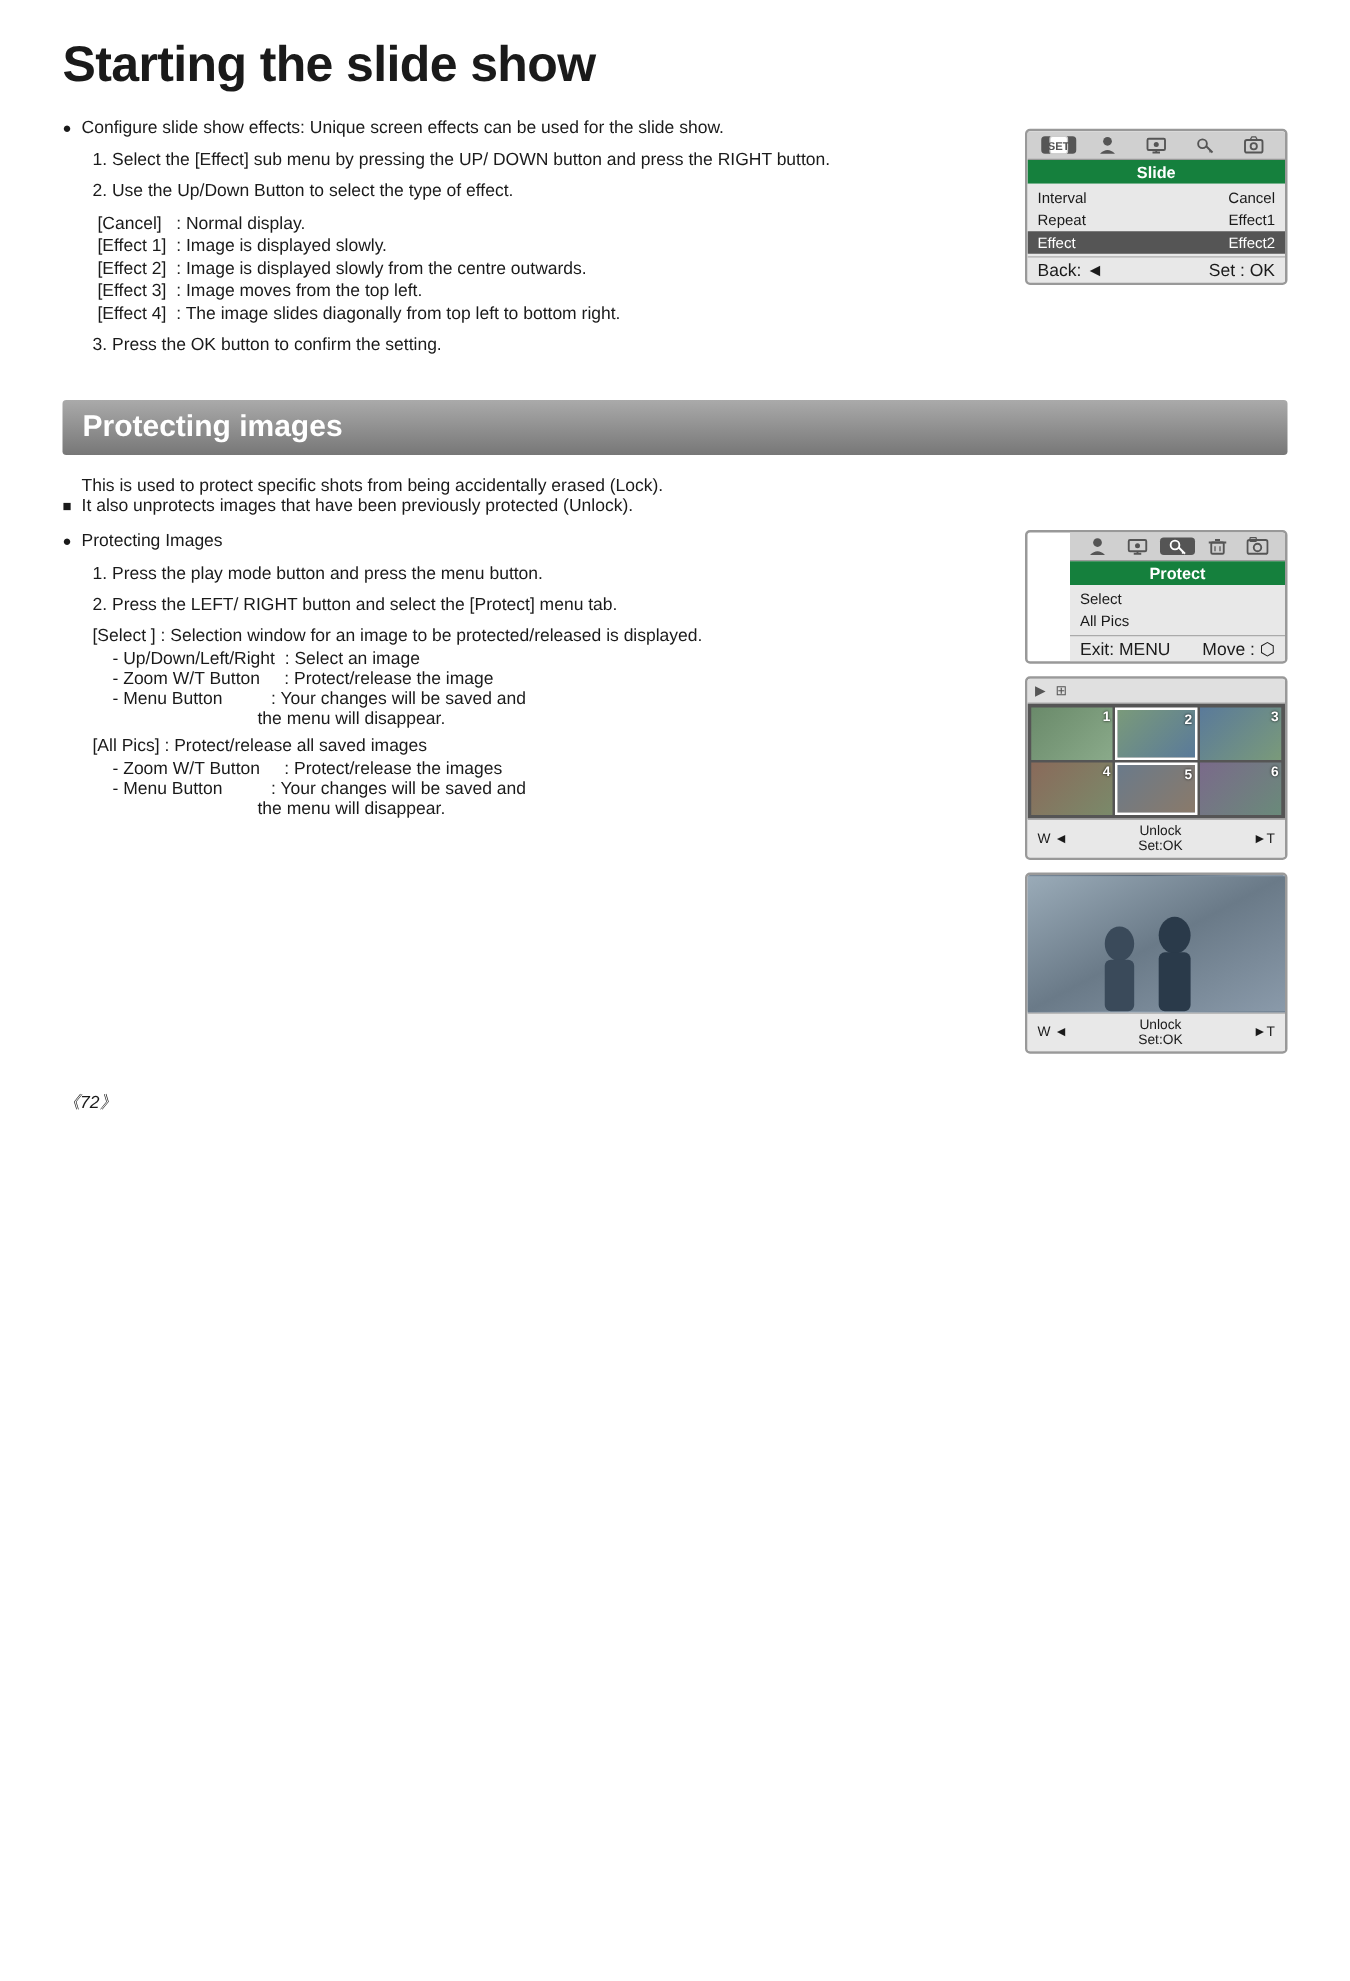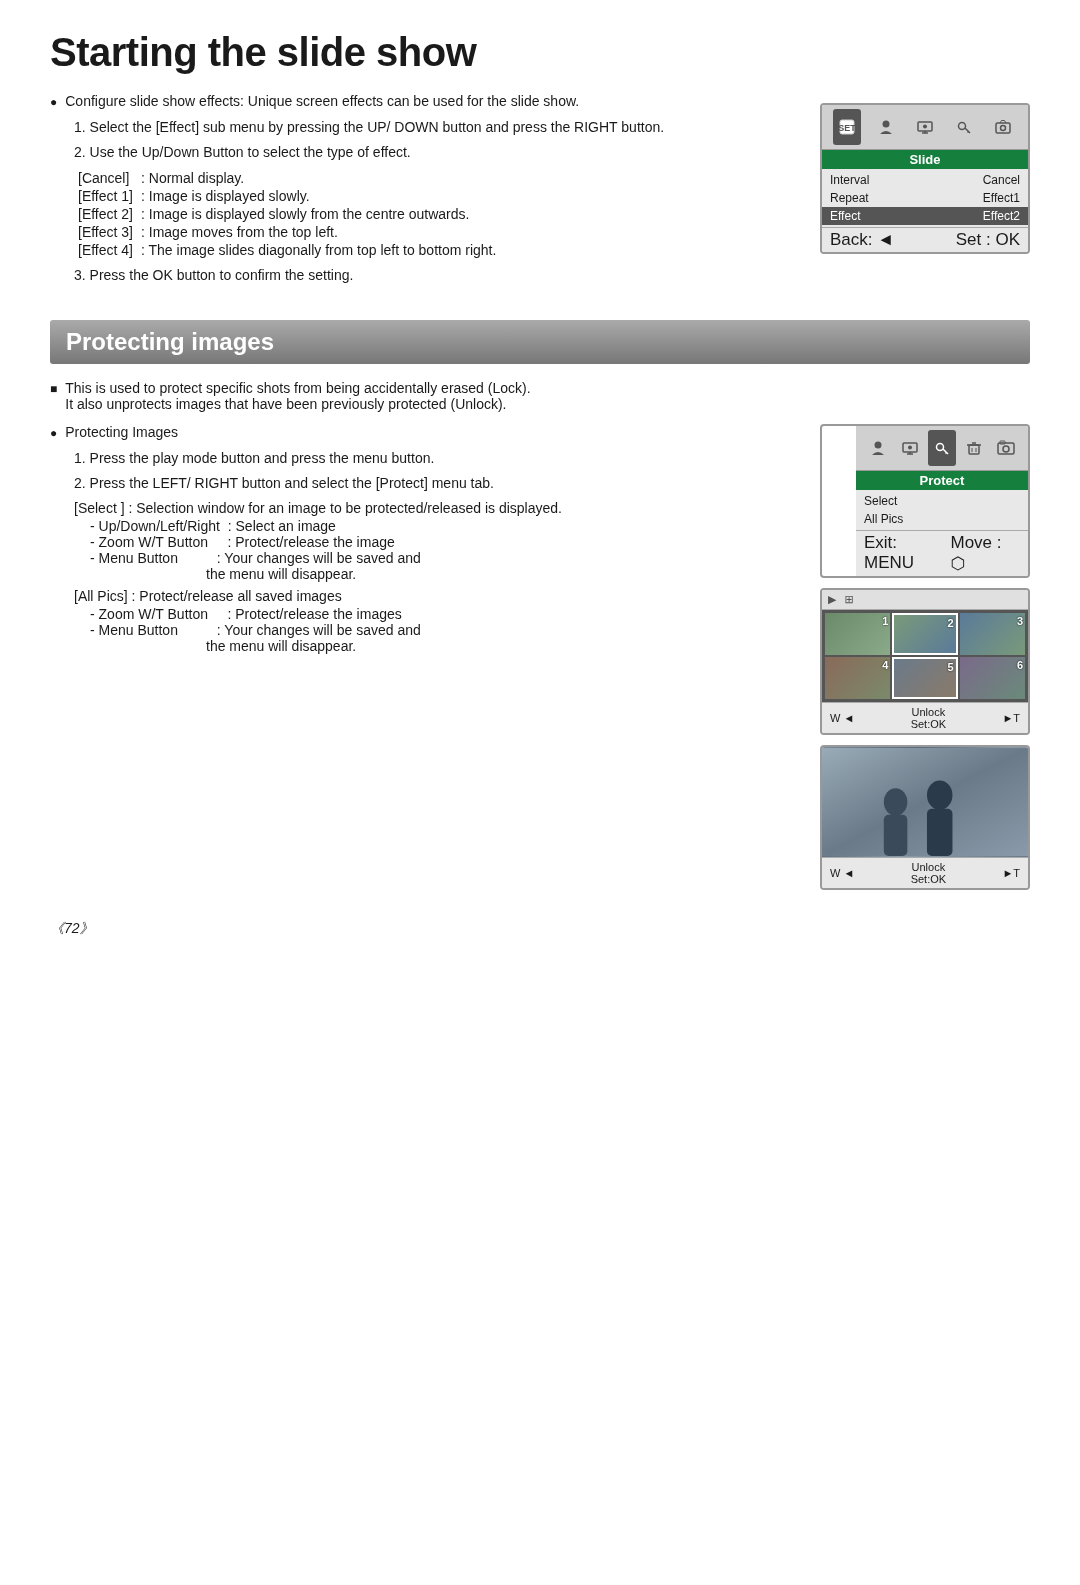--- a/index.html
+++ b/index.html
@@ -40,21 +40,21 @@
     }
     .bullet-circle::before {
       content: "●";
       font-size: 12px;
       margin-right: 8px;
       margin-top: 2px;
       flex-shrink: 0;
     }
     .bullet-square {
       display: flex;
-      align-items: flex-start;
+      align-items: flex-end;
       margin-bottom: 6px;
     }
     .bullet-square::before {
       content: "■";
       font-size: 12px;
       margin-right: 8px;
       margin-top: 2px;
       flex-shrink: 0;
     }
 
@@ -93,21 +93,21 @@
     .camera-ui-topbar {
       background: #d0d0d0;
       display: flex;
       align-items: center;
       justify-content: space-around;
       padding: 4px 6px;
       border-bottom: 1px solid #999;
     }
     .cam-icon {
       width: 28px;
-      height: 36px;
+      height: 14px;
       display: flex;
       align-items: center;
       justify-content: center;
       font-size: 16px;
     }
     .cam-icon-active {
       background: #555;
       border-radius: 3px;
       color: #fff;
     }
@@ -130,21 +130,21 @@
       font-size: 12px;
     }
     .cam-menu-row.selected {
       background: #555;
       color: #fff;
     }
     .cam-menu-footer {
       display: flex;
       justify-content: space-between;
       padding: 2px 8px;
-      font-size: 17px;
+      font-size: 14px;
       background: #e8e8e8;
       border-top: 1px solid #aaa;
     }
 
     
     .protect-content {
       display: flex;
       align-items: flex-start;
       gap: 20px;
     }

